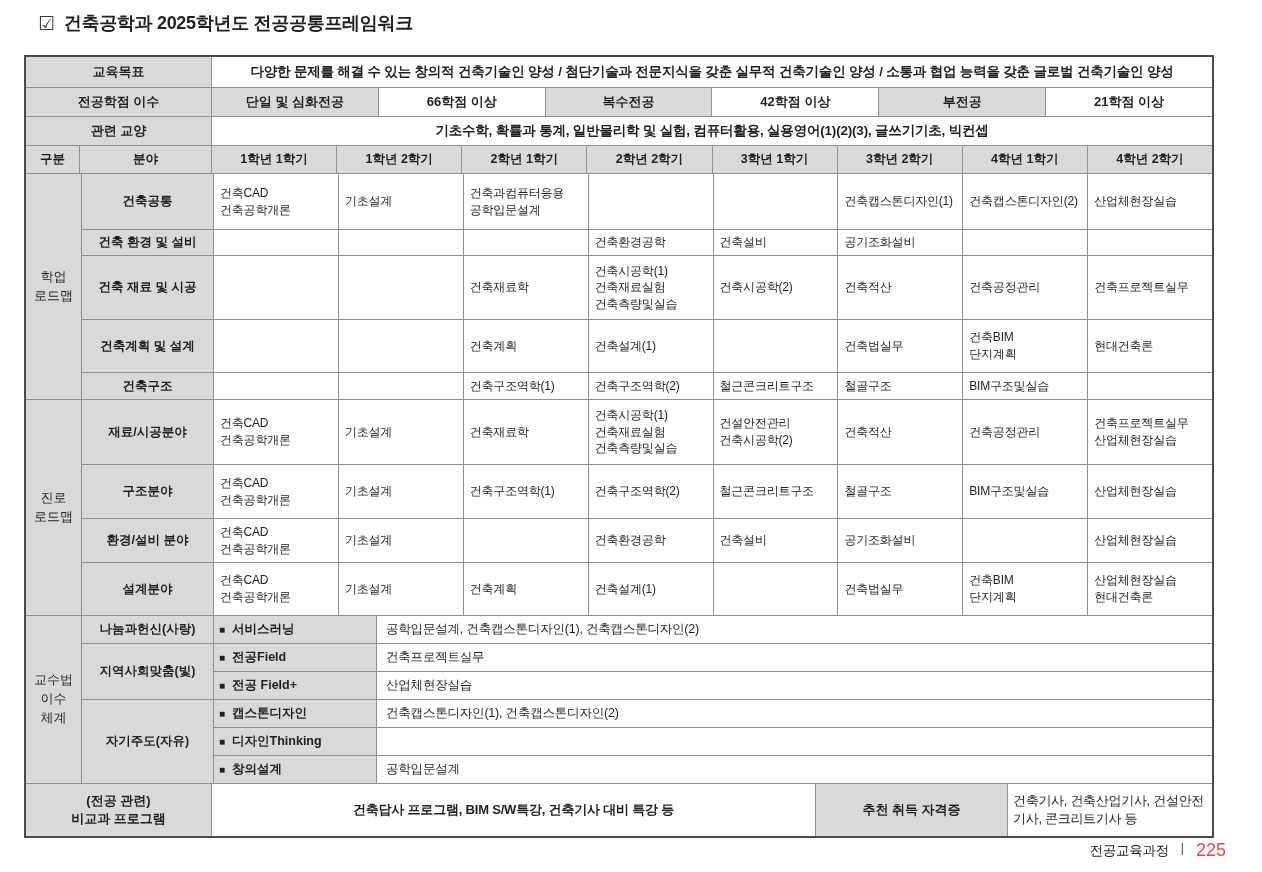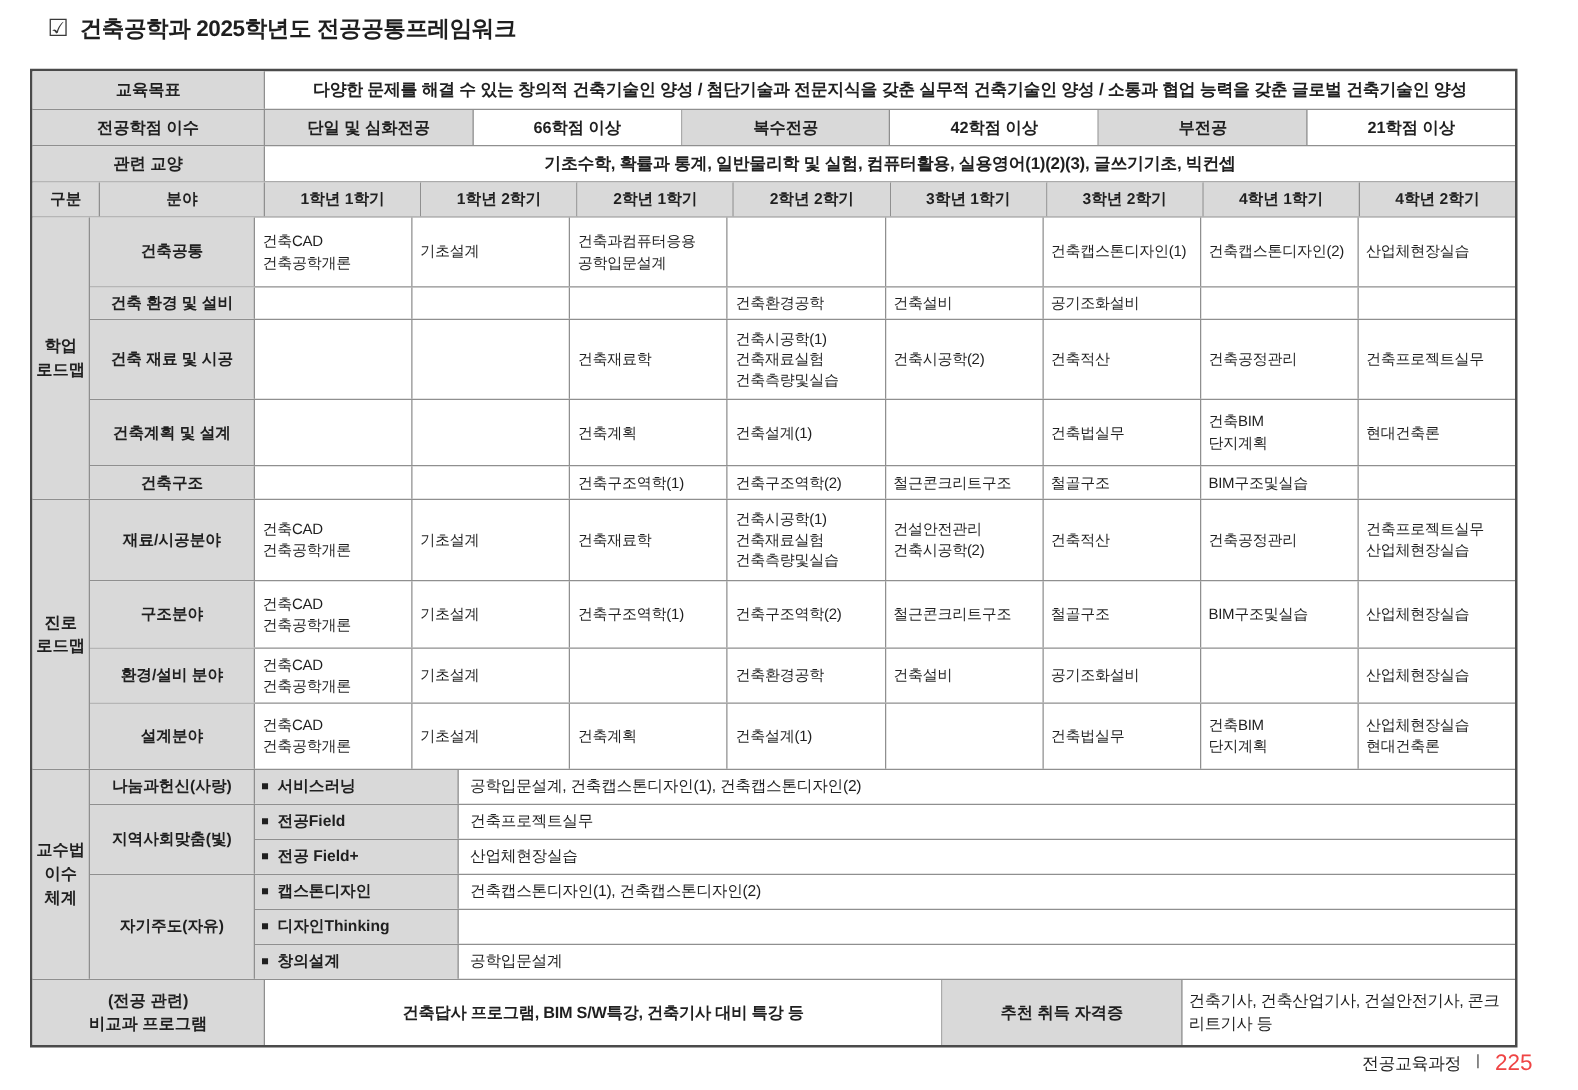--- a/index.html
+++ b/index.html
@@ -15,32 +15,32 @@
   .pre{white-space:pre-line;}
   .lab{width:186px;font-size:13px;font-weight:bold;text-align:center;}
   .w-gubun{width:54px;}
   .w-cat{width:132px;}
   .w-method{width:163px;justify-content:flex-start;gap:7px;font-weight:bold;font-size:12.5px;}
   .sem{flex:1 1 0;min-width:0;}
   .info-txt{flex:1;font-size:13.5px;font-weight:bold;text-align:center;letter-spacing:-0.2px;}
   .credit{flex:1 1 0;font-size:13px;font-weight:bold;}
   .hdr{font-size:12.5px;font-weight:bold;background:#d9d9d9;}
   .section{display:flex;border-bottom:1px solid #8f8f8f;align-items:stretch;}
-  .gubun-cell{width:46px;box-sizing:border-box;border-right:1px solid #8f8f8f;background:#d9d9d9;display:flex;align-items:center;justify-content:center;text-align:center;font-weight:bold;font-size:13px;line-height:1.45;}
+  .gubun-cell{width:56px;box-sizing:border-box;border-right:1px solid #8f8f8f;background:#d9d9d9;display:flex;align-items:center;justify-content:center;text-align:center;font-weight:normal;font-size:13px;line-height:1.45;}
   .sec-col{flex:1;display:flex;flex-direction:column;min-width:0;}
   .sec-col>.r:last-child{border-bottom:none;}
   .cat{font-size:12.5px;font-weight:bold;text-align:center;background:#d9d9d9;line-height:1.3;}
   .course{justify-content:flex-start;text-align:left;font-size:12px;line-height:1.38;padding:3px 6px;letter-spacing:-0.2px;}
   .tgroup{display:flex;border-bottom:1px solid #8f8f8f;align-items:stretch;}
   .tgroup:last-child{border-bottom:none;}
   .tg-col{flex:1;display:flex;flex-direction:column;min-width:0;}
   .tg-col>.r:last-child{border-bottom:none;}
   .bullet{font-size:10px;line-height:1;}
   .mcontent{flex:1;justify-content:flex-start;text-align:left;font-size:12.5px;padding:2px 9px;letter-spacing:-0.2px;}
-  .prog{width:542px;font-size:13px;font-weight:bold;letter-spacing:-0.2px;}
+  .prog{width:604px;font-size:13px;font-weight:bold;letter-spacing:-0.2px;}
   .certlab{width:192px;font-size:13px;font-weight:bold;background:#d9d9d9;}
   .certs{flex:1;font-size:13px;letter-spacing:-0.3px;}
   .footer{position:absolute;right:36px;top:840px;display:flex;align-items:center;gap:12px;}
   .footer .flabel{font-size:13.5px;color:#222;letter-spacing:-0.3px;}
   .footer .fdiv{font-size:12px;color:#444;transform:translateY(-3px);}
   .footer .fpage{font-size:18px;color:#ef4444;}
 </style>
 </head>
 <body>
 

